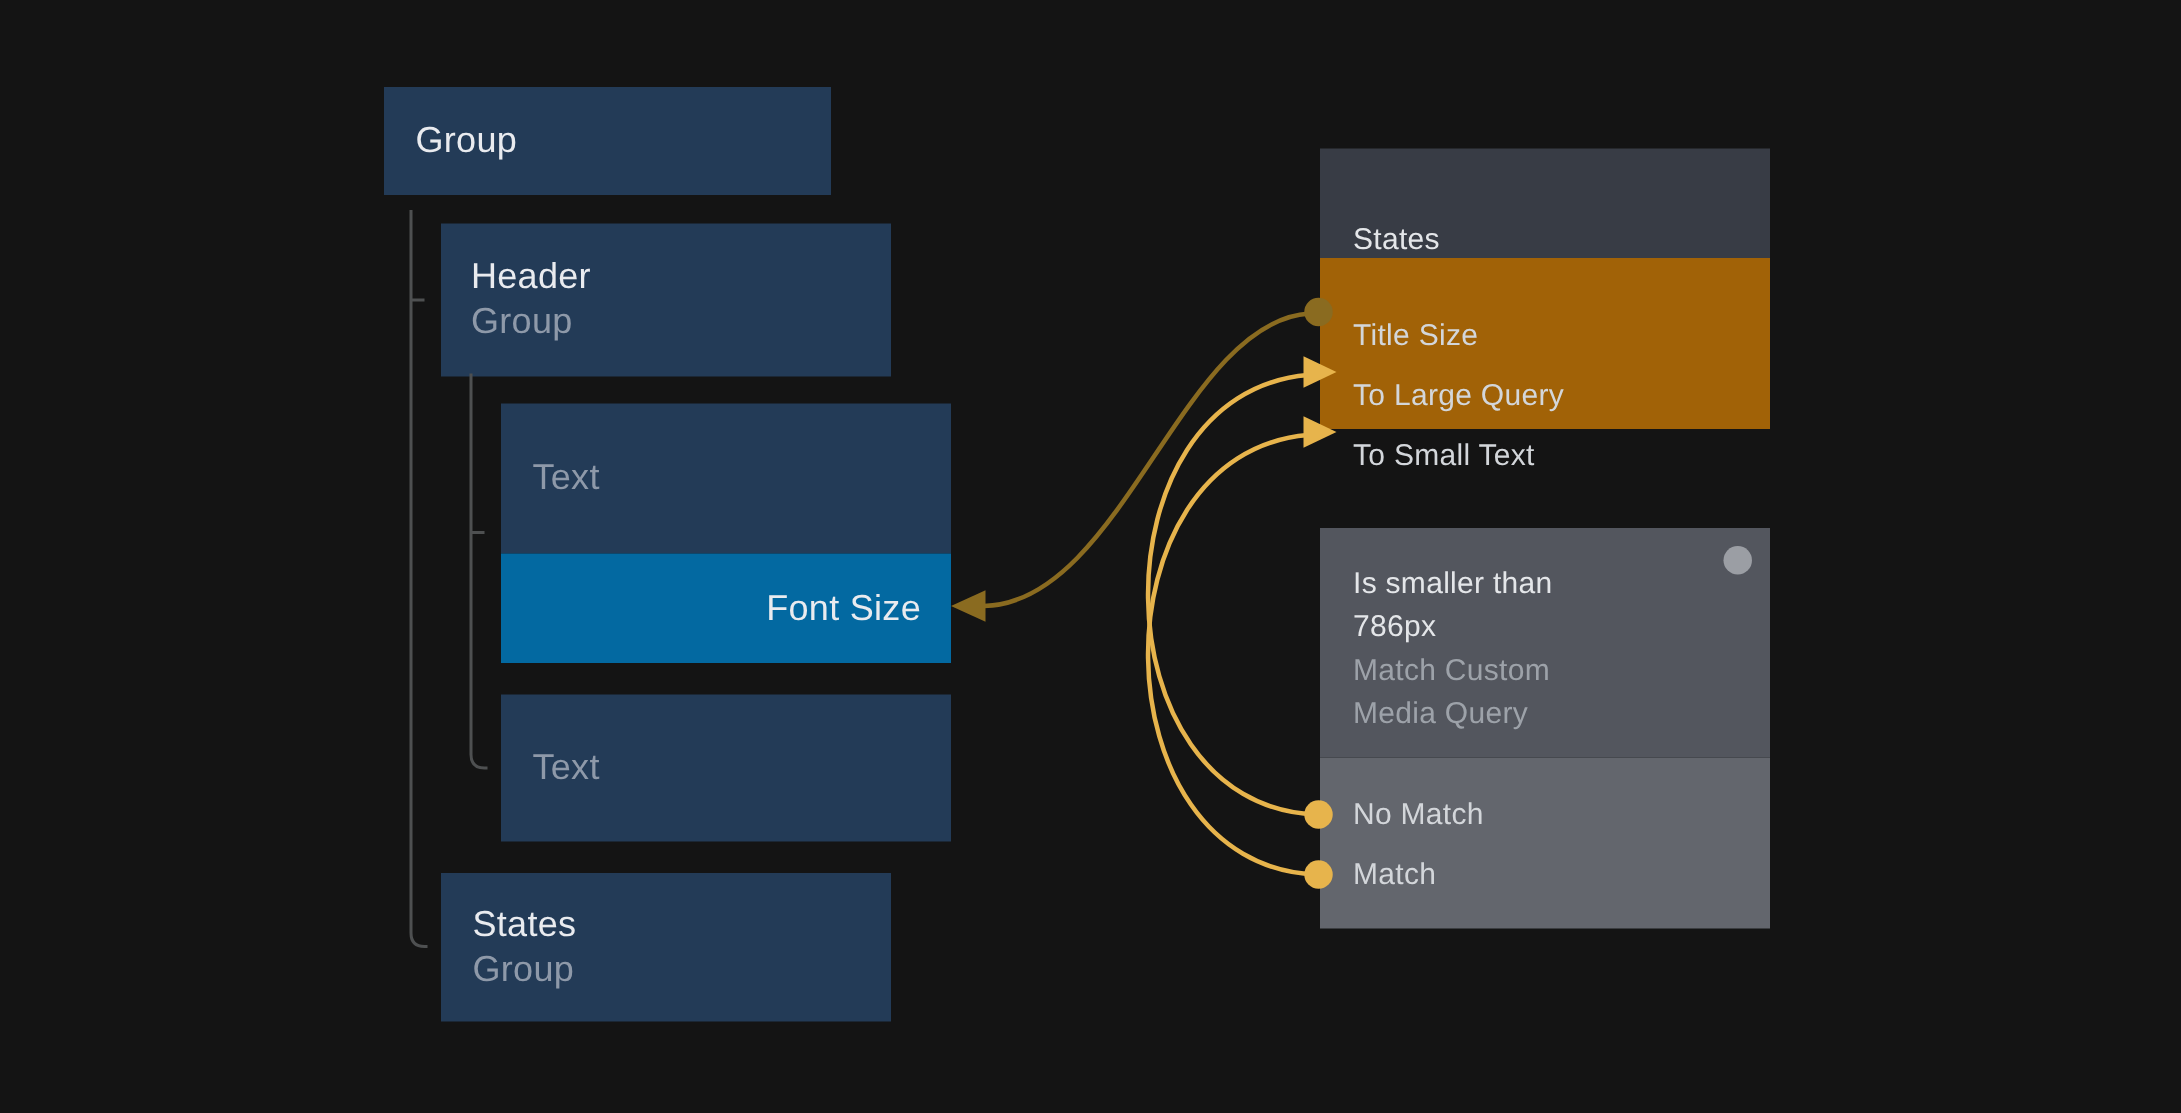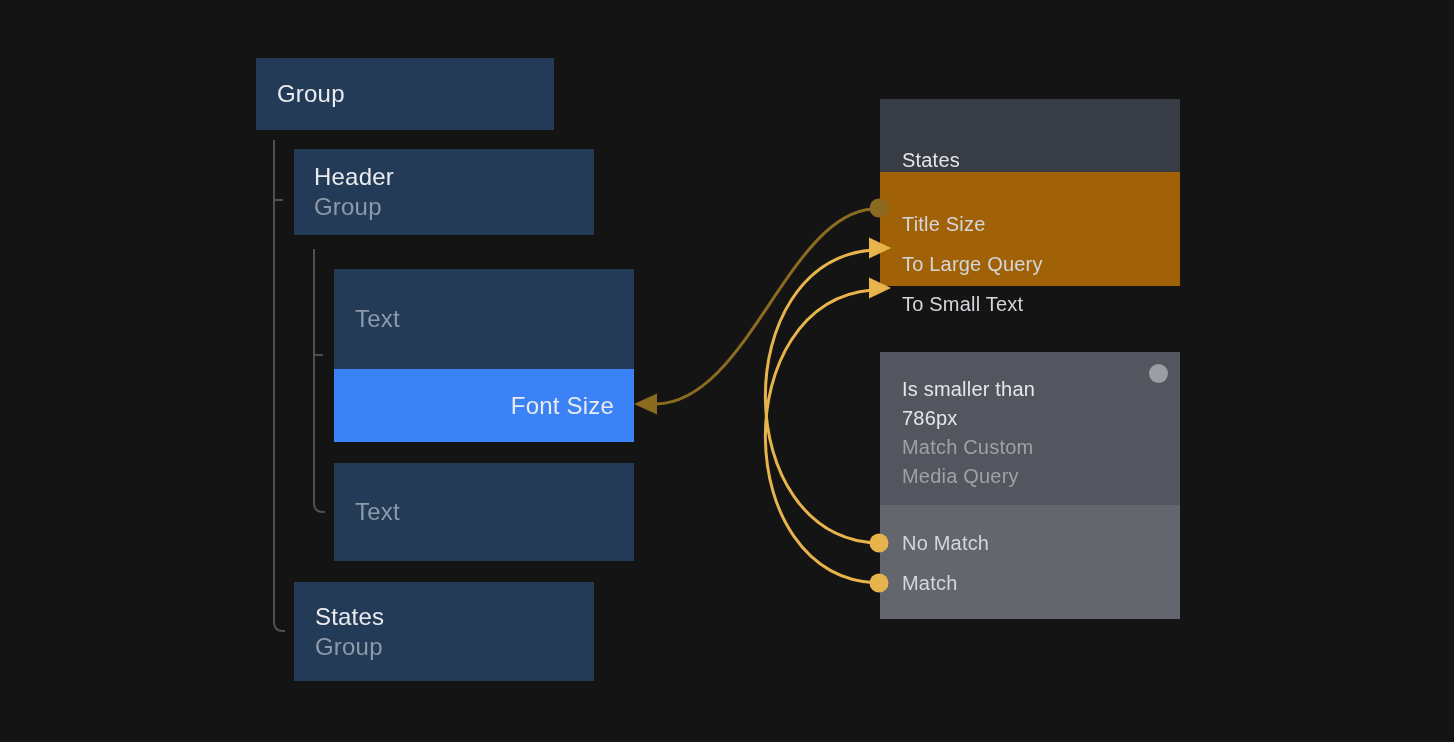--- a/index.html
+++ b/index.html
@@ -26,25 +26,25 @@
     justify-content: center;
     box-sizing: border-box;
     padding-left: 21px;
     font-size: 24px;
     line-height: 30px;
     letter-spacing: 0.2px;
   }
   .node .sub { color: #8E99A9; }
 
   .node-group    { left: 256px; top: 58px;  width: 298px; height: 72px; }
-  .node-header   { left: 294px; top: 149px; width: 300px; height: 86px; padding-left: 20px; }
+  .node-header   { left: 294px; top: 149px; width: 300px; height: 102px; padding-left: 20px; }
   .node-pagetitle{ left: 334px; top: 269px; width: 300px; height: 100px; }
   .node-fontsize {
     left: 334px; top: 369px; width: 300px; height: 73px;
-    background: #3b82f6;
+    background: #0369a1;
     align-items: flex-end;
     padding-left: 0; padding-right: 20px;
     text-align: right;
     justify-content: center;
   }
   .node-date     { left: 334px; top: 463px; width: 300px; height: 98px; }
   .node-content  { left: 294px; top: 582px; width: 300px; height: 99px; }
 
   
   .panel {

